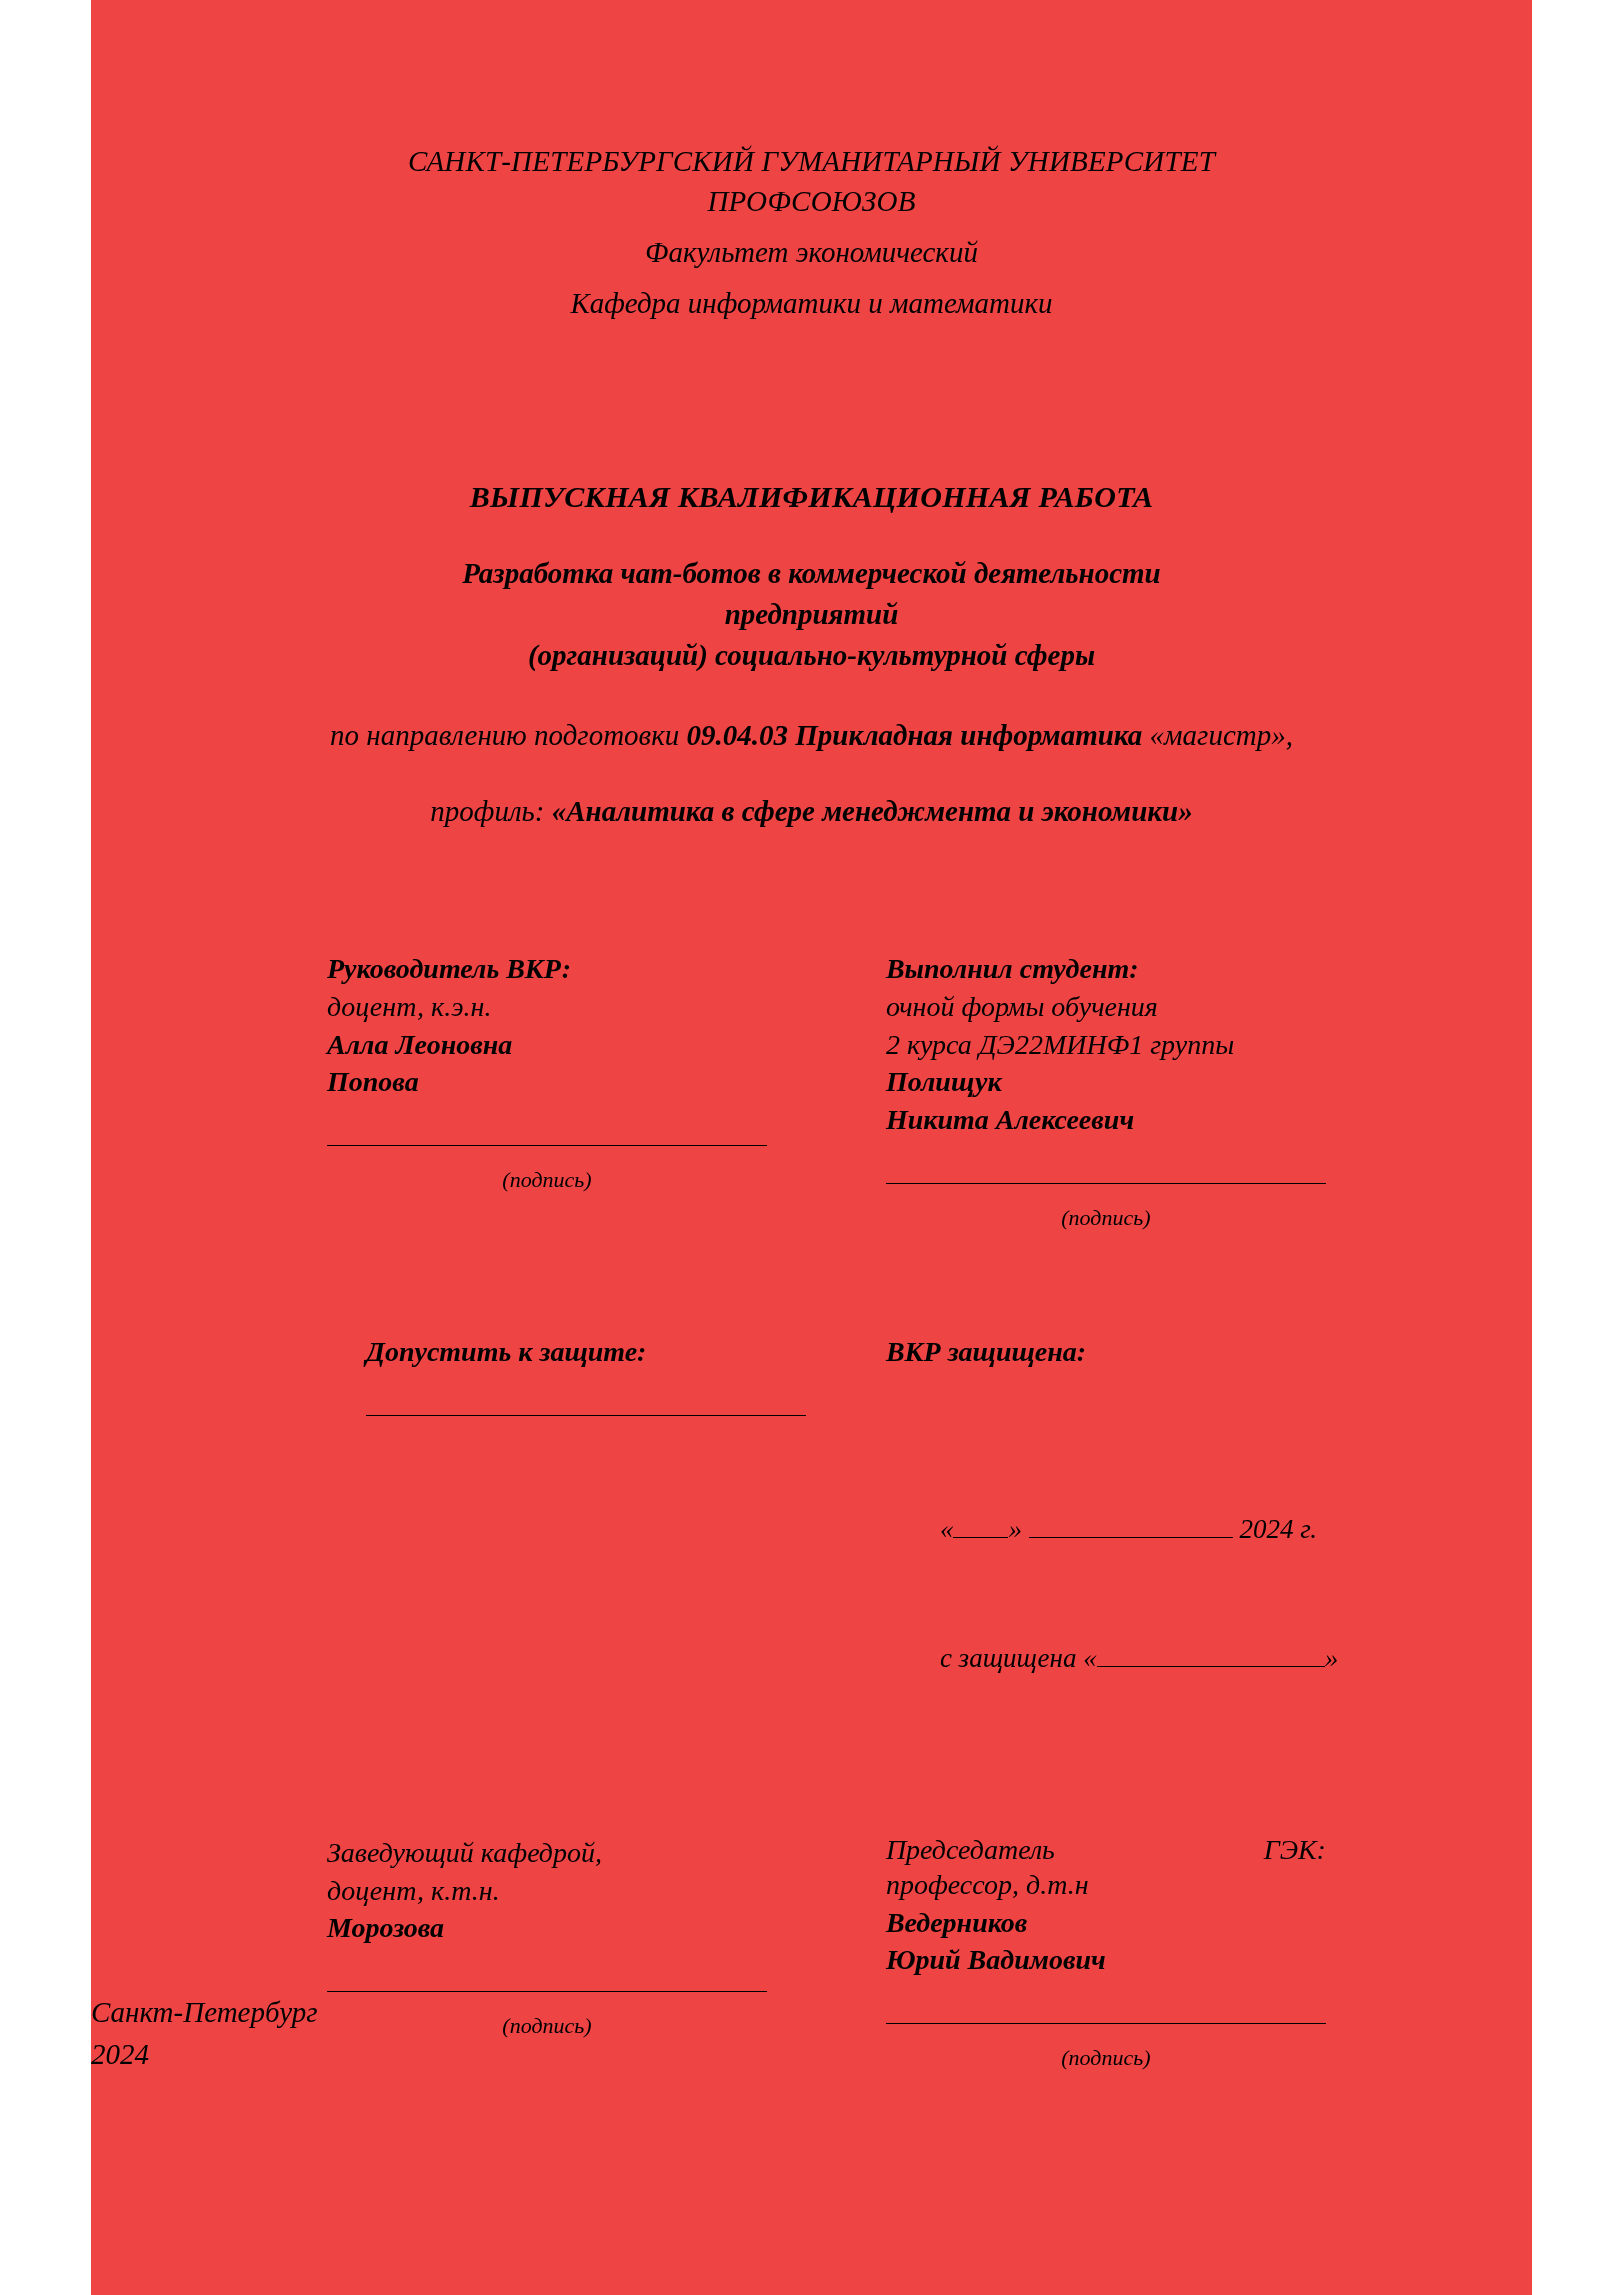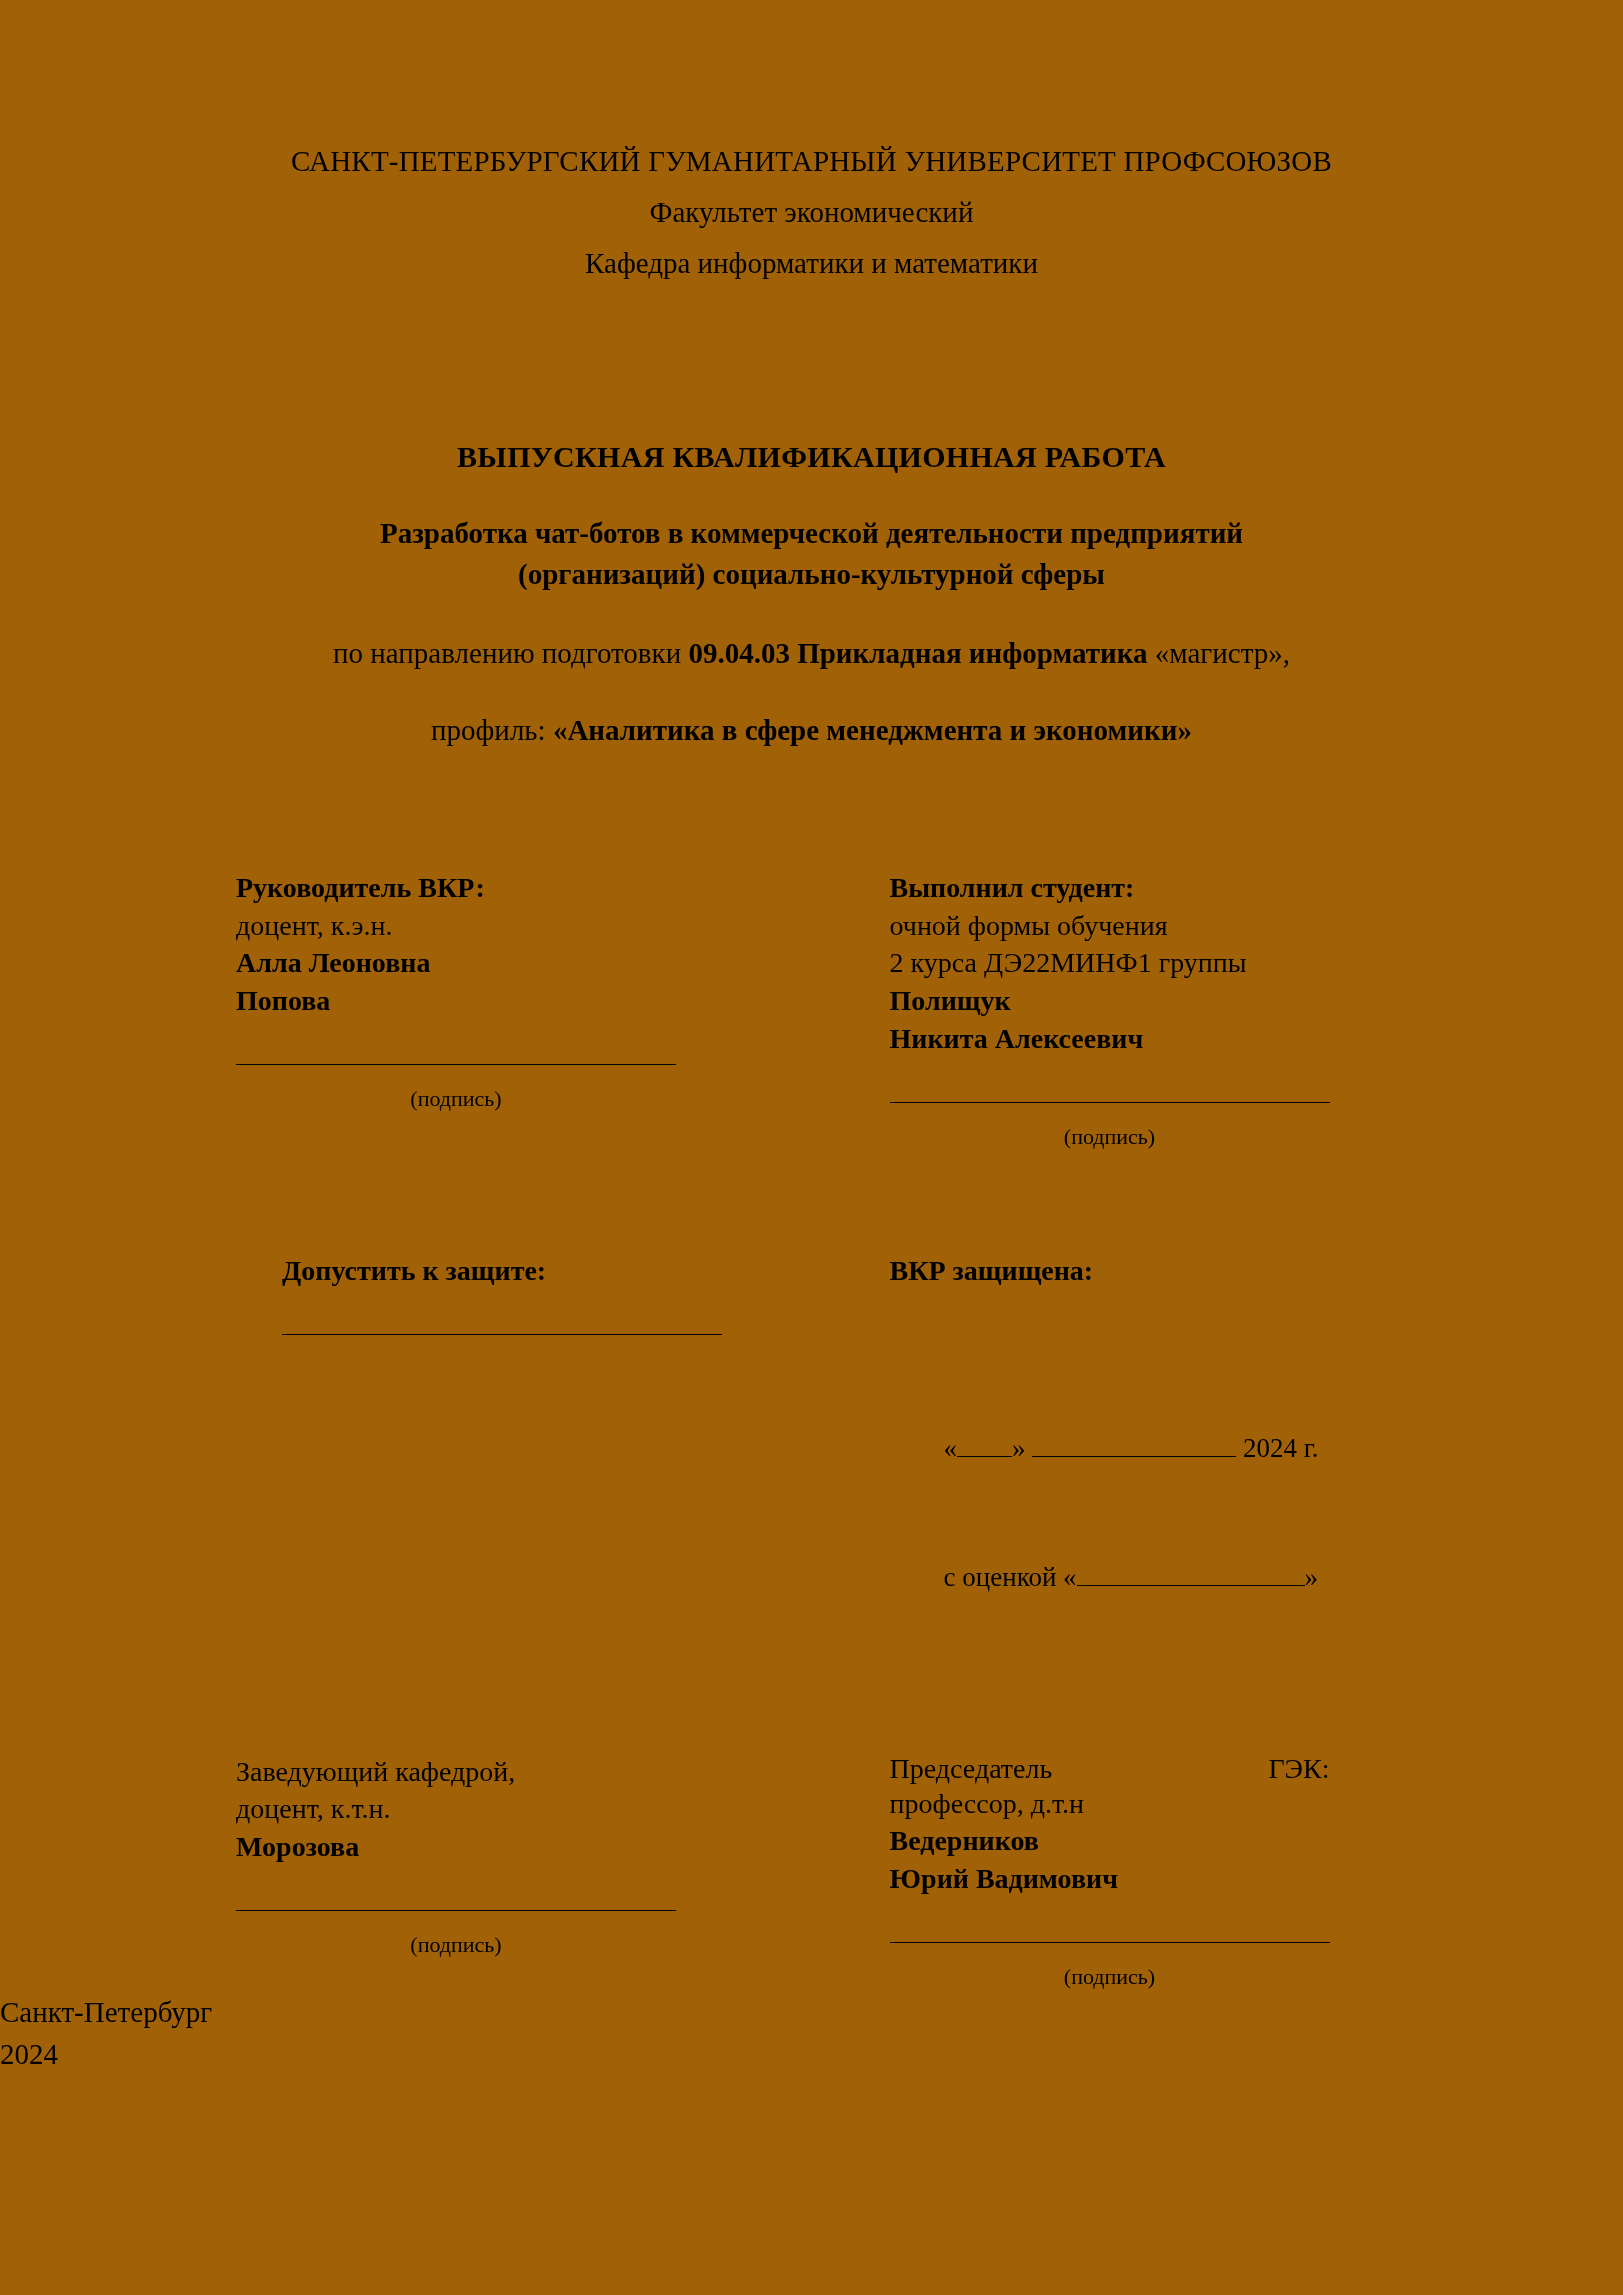--- a/index.html
+++ b/index.html
@@ -6,26 +6,27 @@
     margin: 0;
     padding: 0;
     background: #ffffff;
   }
   body {
     font-family: "Liberation Serif", serif;
     color: #000000;
   }
   .page {
     position: relative;
-    width: 1623px;
+    width: 1441px;
     height: 2295px;
     margin: 0 auto;
-    background: #a16207;
+    background: #ef4444;
     box-sizing: border-box;
     padding: 141px 236px 0 236px;
+    font-style: italic;
   }
   .b { font-weight: bold; }
 
   .header-block { text-align: center; }
   .header-line-1 {
     font-size: 29px;
     letter-spacing: 0.2px;
     line-height: 1.38;
   }
   .header-line-2 {
@@ -204,21 +205,21 @@
     <div class="col">
       <div class="role">Допустить к защите:</div>
       <div class="sig-rule"></div>
     </div>
     <div class="col col-right">
       <div class="role">ВКР защищена:</div>
       <div class="field-line block-gap-1">
         <span>«</span><span class="underline-sm"></span><span>» </span><span class="underline-md"></span> <span>2024 г.</span>
       </div>
       <div class="field-line">
-        <span>с оценкой «</span><span class="underline-lg"></span><span>»</span>
+        <span>с защищена «</span><span class="underline-lg"></span><span>»</span>
       </div>
     </div>
   </div>
 
   <div class="chairs-row">
     <div class="col">
       <div class="plain">Заведующий кафедрой,</div>
       <div class="plain">доцент, к.т.н.</div>
       <div class="name">Морозова</div>
       <div class="sig-rule"></div>

